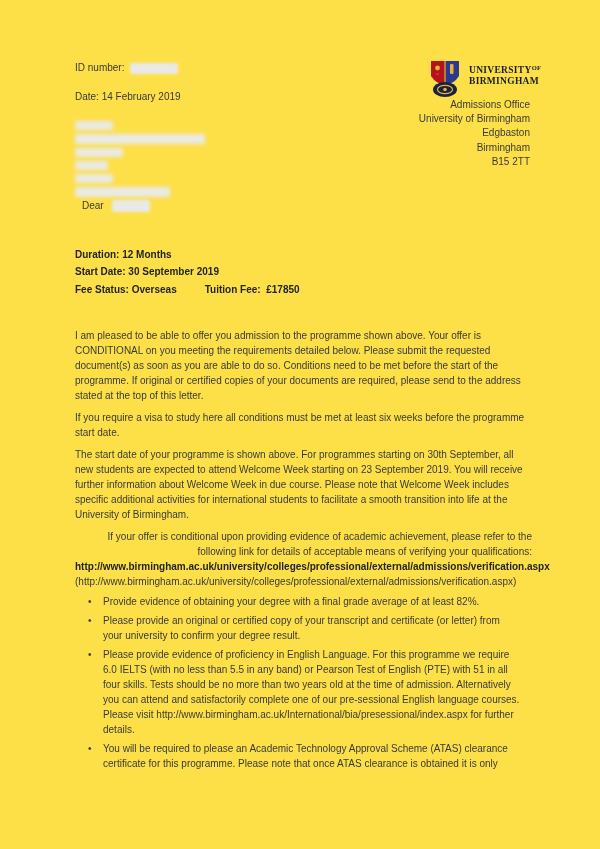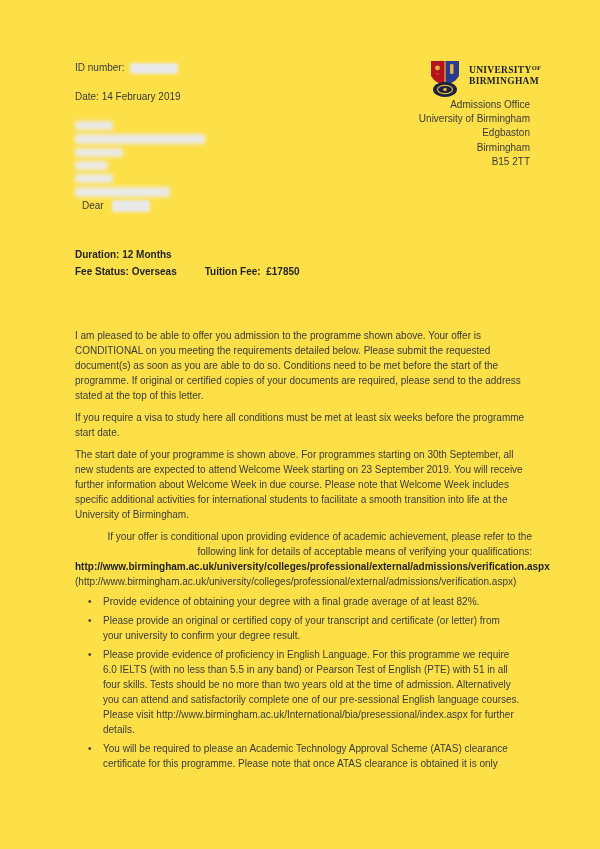--- a/index.html
+++ b/index.html
@@ -111,20 +111,21 @@
     <div class="redact-bar" style="left:75px;top:174px;width:38px;height:9px;"></div>
     <div class="redact-bar" style="left:75px;top:187px;width:95px;height:10px;"></div>
   </div>
 
   <div class="abs salutation">
     <span>Dear</span><span class="redact redact-dear"></span>
   </div>
 
   <div class="abs programme-block">
     <div>Duration: 12 Months</div>
+    <div>Start Date: 30 September 2019</div>
     <div>
       <span>Fee Status: Overseas</span><span class="fee-gap"></span><span class="pre">Tuition Fee:  £17850</span>
     </div>
   </div>
 
   <div class="abs letter-body">
     <p class="para">I am pleased to be able to offer you admission to the programme shown above. Your offer is
 CONDITIONAL on you meeting the requirements detailed below. Please submit the requested
 document(s) as soon as you are able to do so. Conditions need to be met before the start of the
 programme. If original or certified copies of your documents are required, please send to the address

